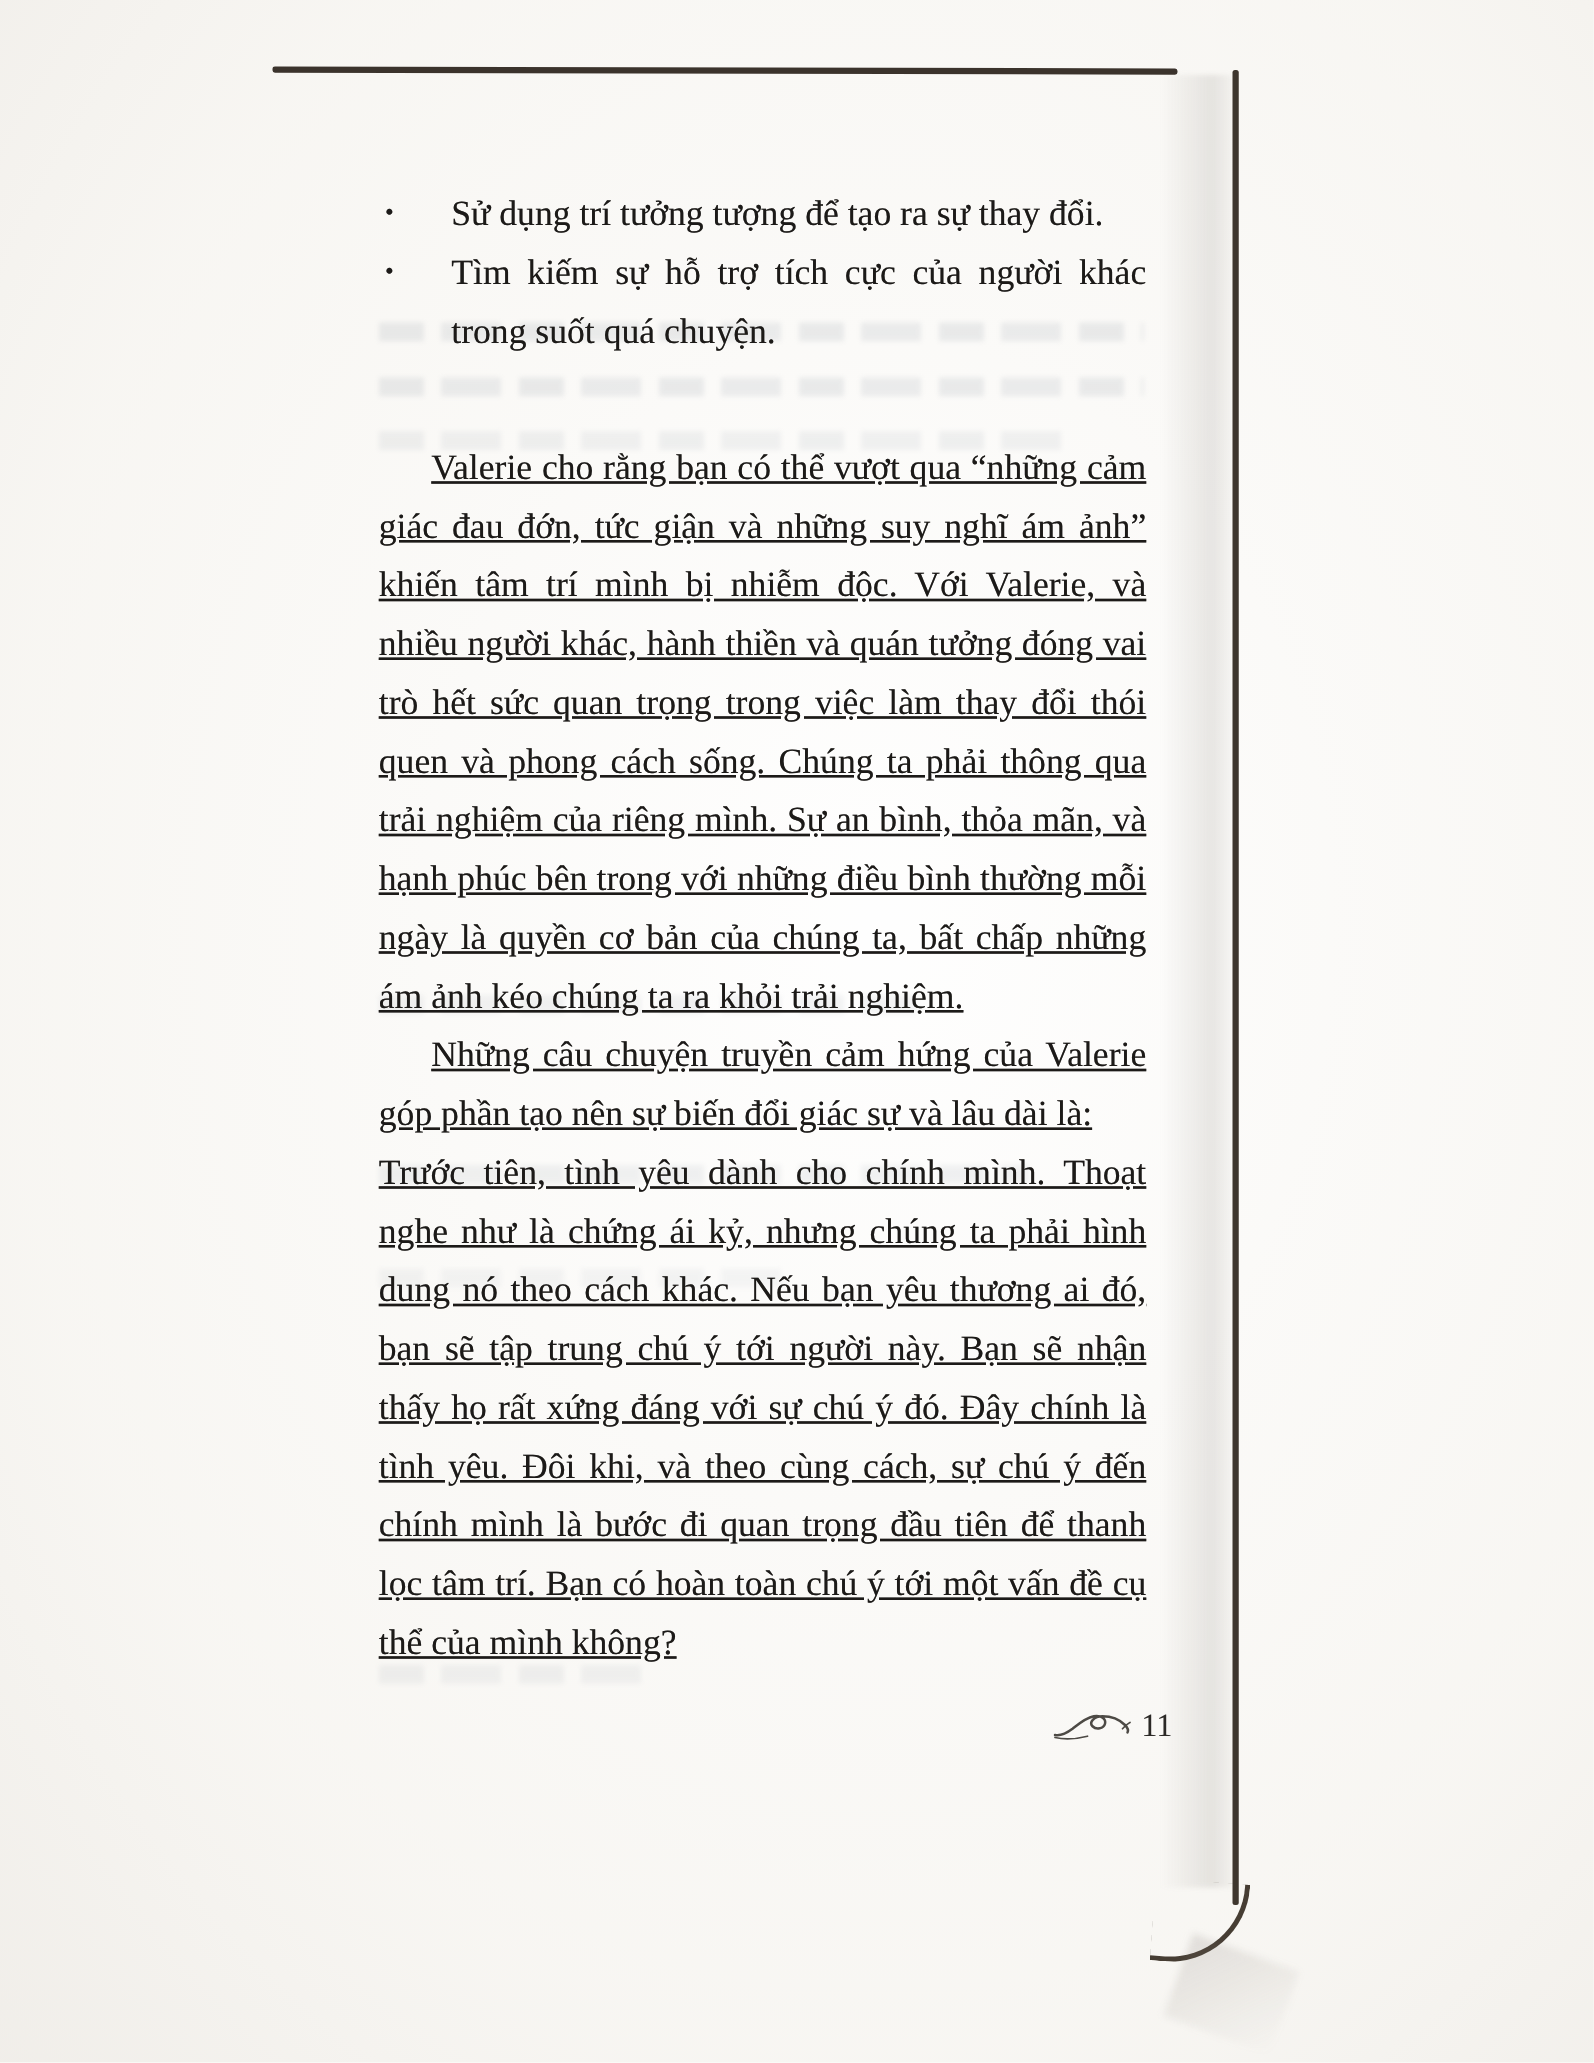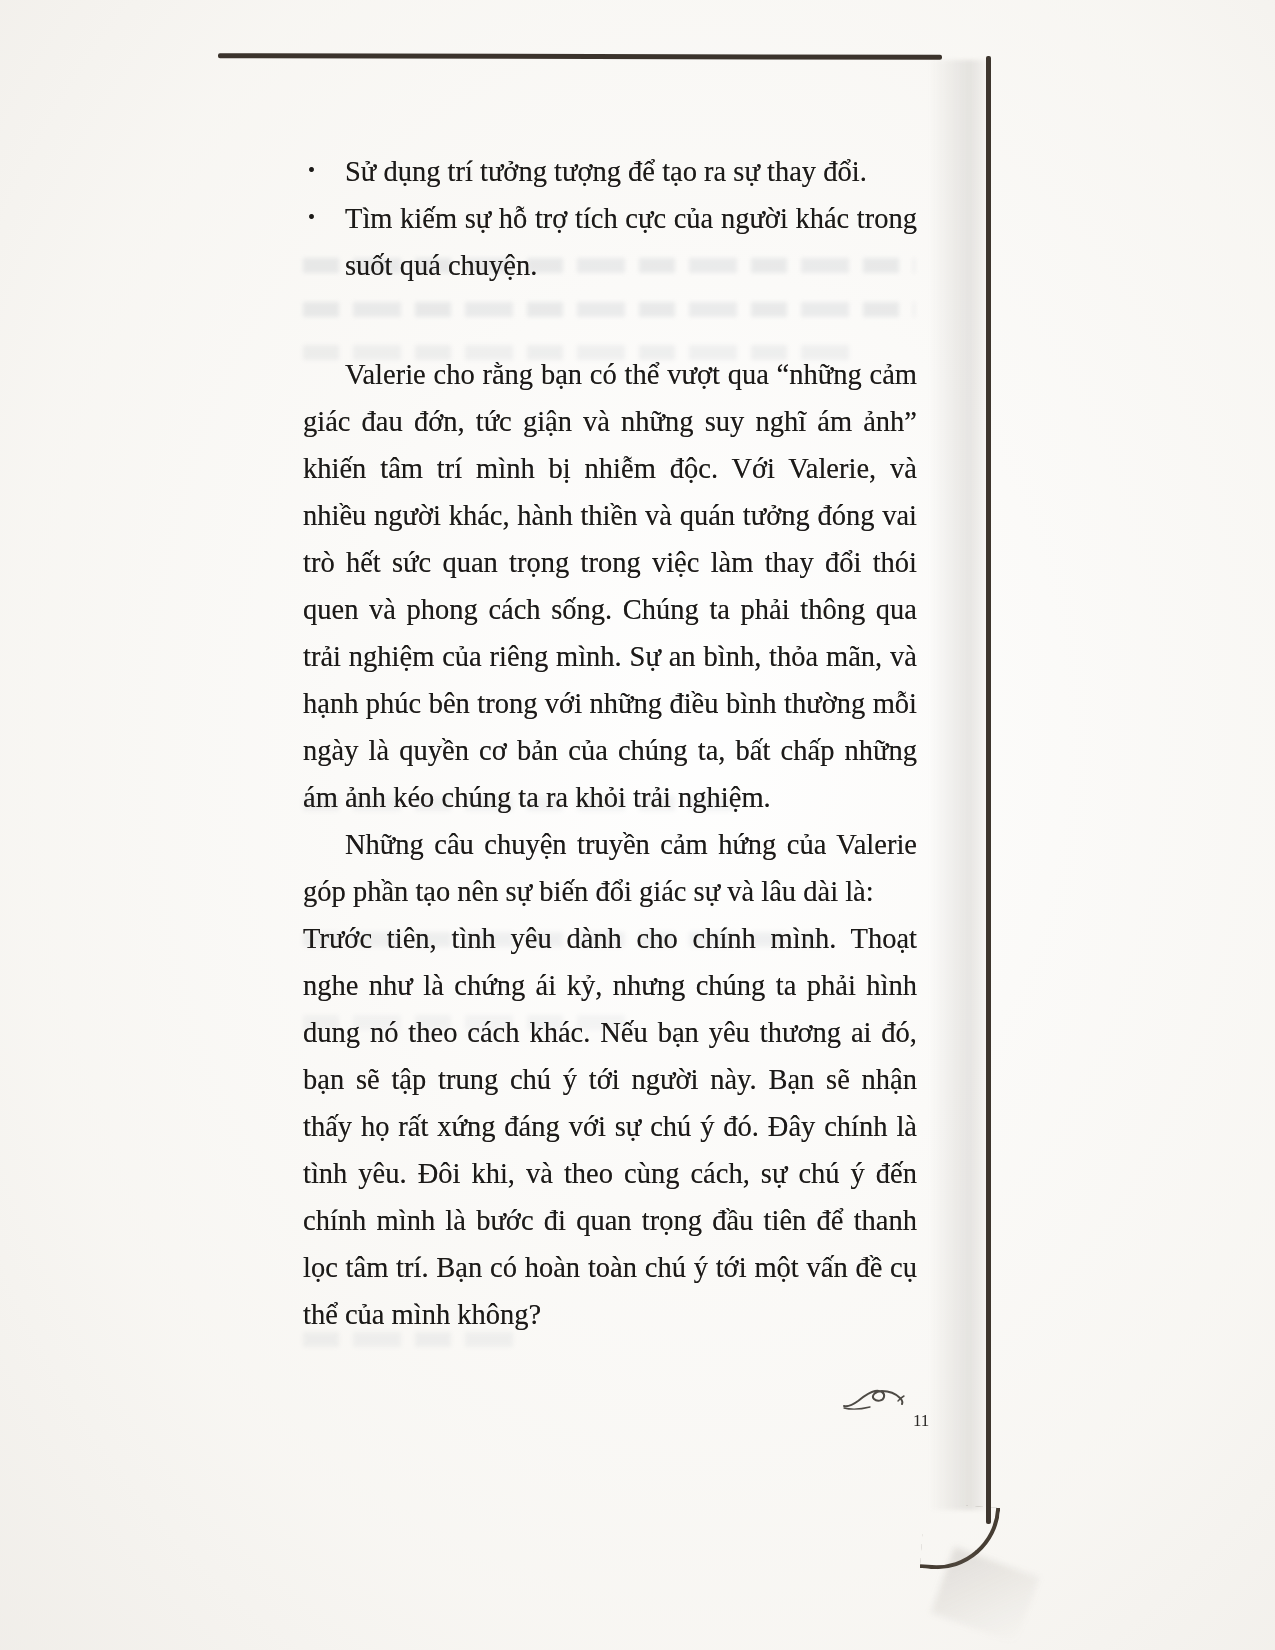--- a/index.html
+++ b/index.html
@@ -101,45 +101,46 @@
   .bullet-marker {
     flex: 0 0 42px;
     padding-left: 5px;
     font-size: 20px;
     line-height: 44px;
     box-sizing: border-box;
   }
   .bullet-text {
     flex: 1;
     text-align: justify;
+    margin-left: 16px;
   }
   .para {
     margin: 0;
     text-align: justify;
+    text-decoration: underline;
   }
   .para.indent {
     text-indent: 42px;
   }
   
   .page-footer {
     position: absolute;
     left: 842px; top: 1366px;
     display: flex;
     align-items: center;
     gap: 7px;
   }
   .flourish {
     display: block;
   }
   .page-number {
-    font-size: 17px;
+    font-size: 26px;
     color: #2b2926;
     line-height: 1;
     padding-top: 2px;
-    margin-top: 44px;
   }
 </style>
 </head>
 <body>
 
 <div class="scan-page">
 
   <div class="top-edge"></div>
   <div class="right-edge"></div>
   <div class="corner-curve"></div>

